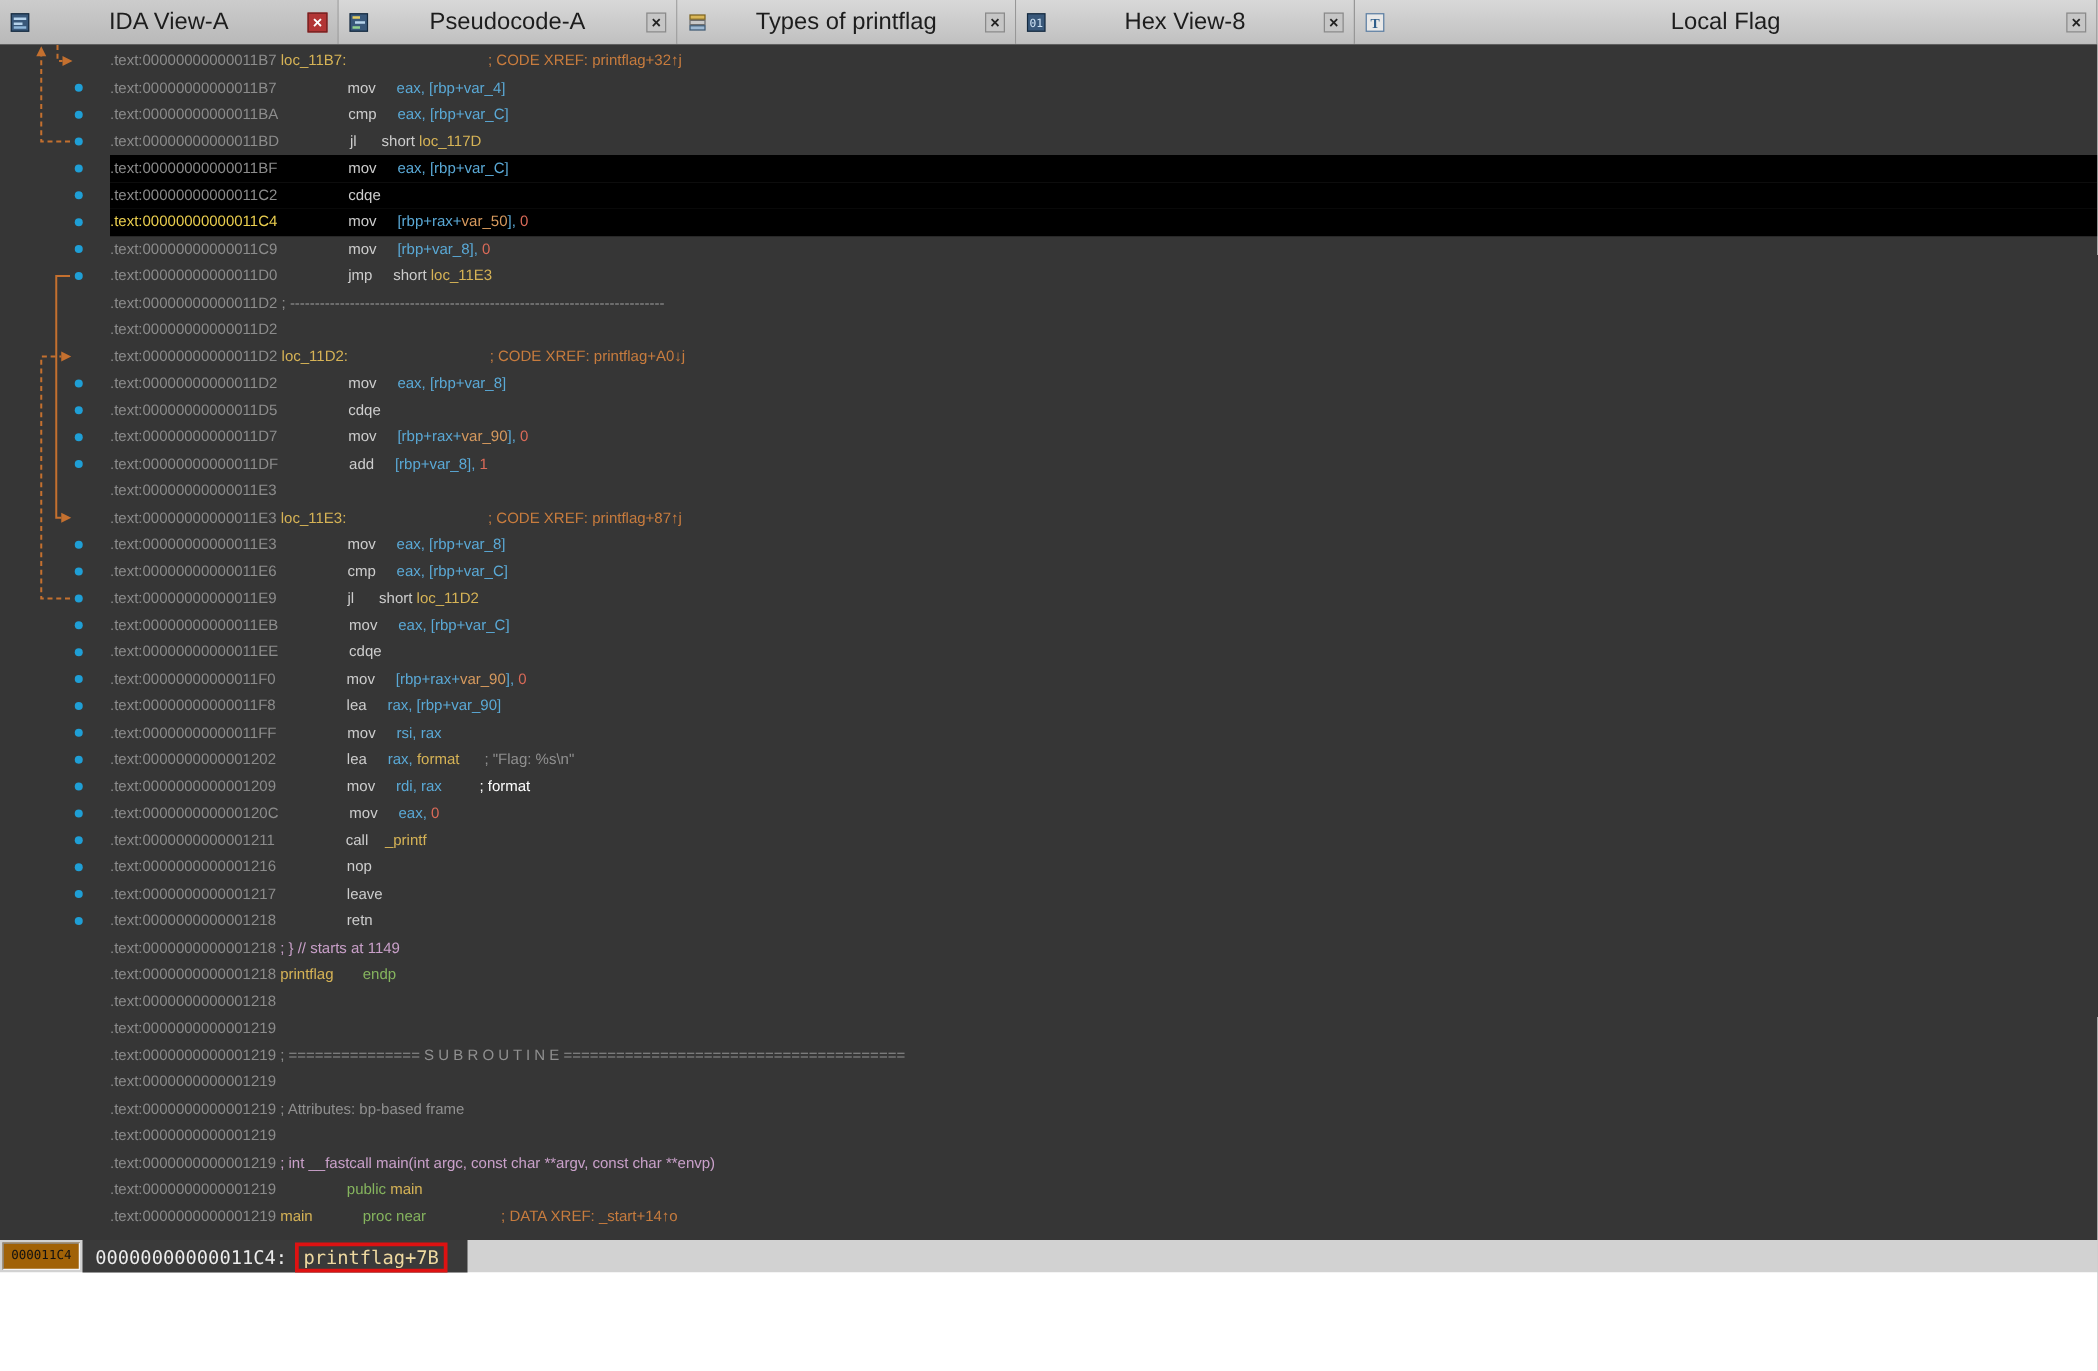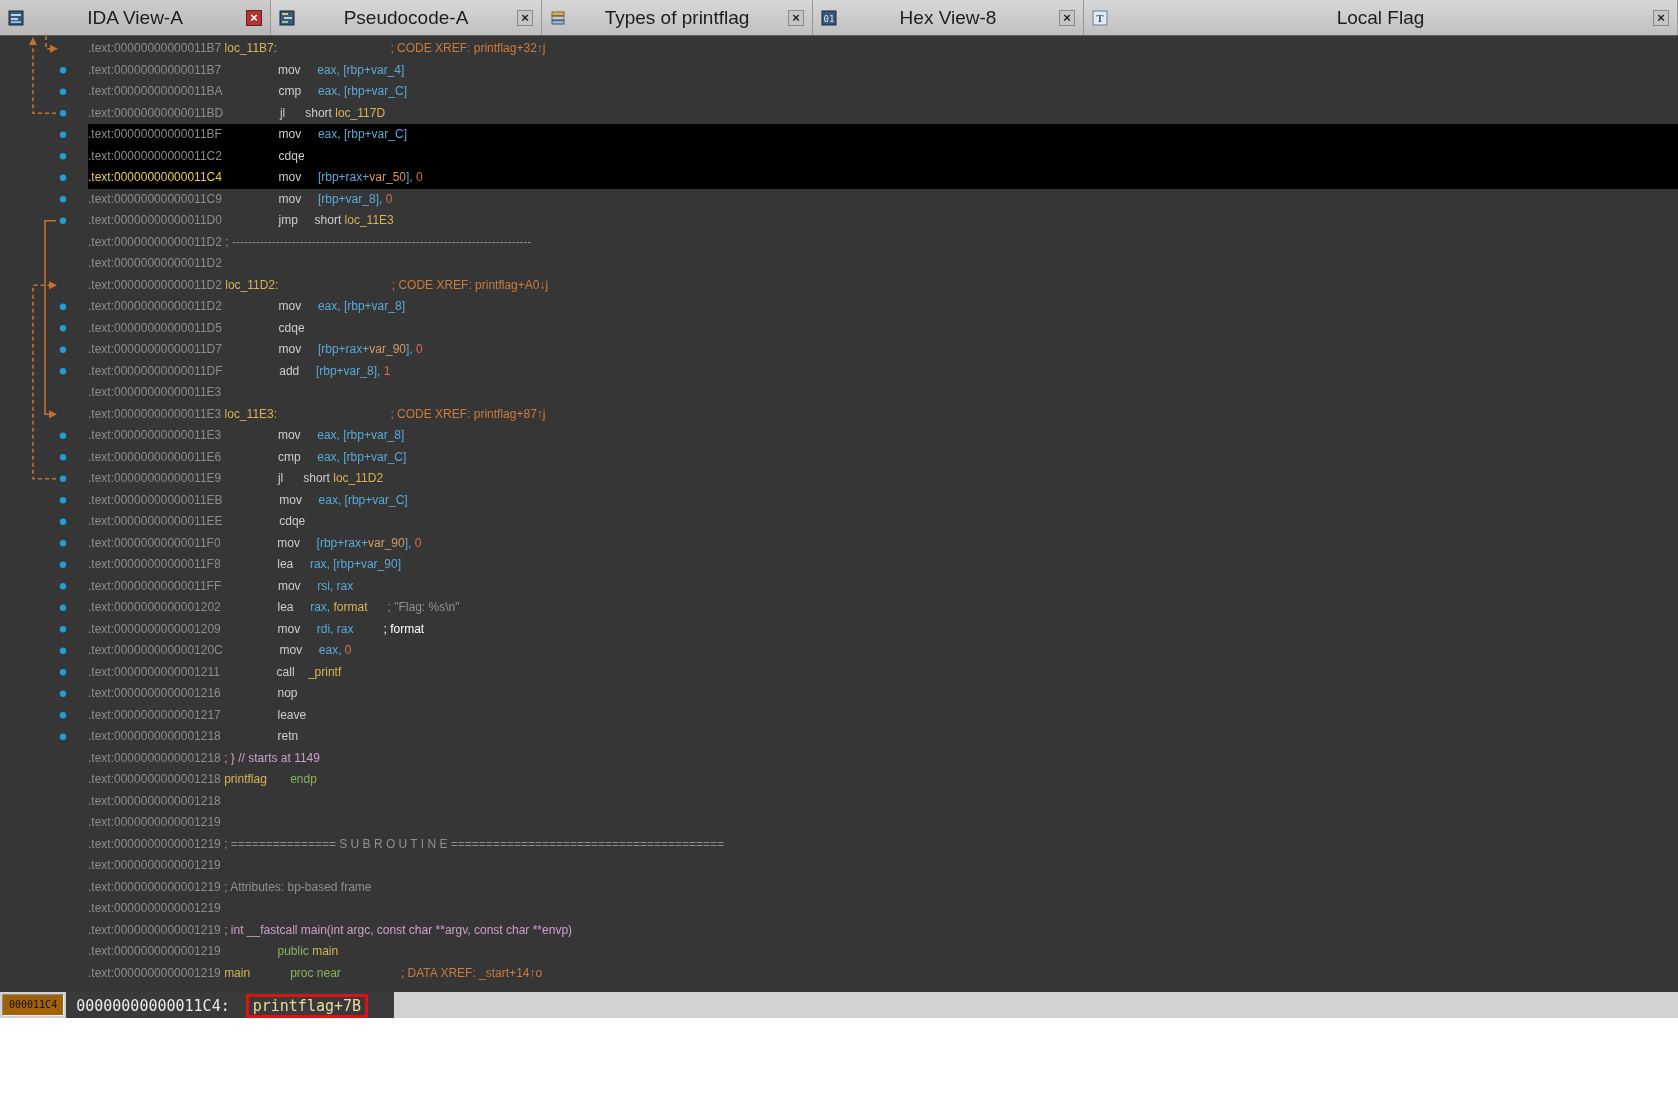--- a/index.html
+++ b/index.html
@@ -31,21 +31,21 @@
   .c-cmt,.c-str{color:#909090}
   .c-xref{color:#c87c3e}
   .c-acmt{color:#ffffff}
   .c-kw{color:#85b45e}
   .c-proto{color:#c9a0c9}
 
   
   .statusbar{height:26px;background:#d2d2d2;display:flex;align-items:center;font-family:"DejaVu Sans Mono",monospace}
   .sbox{height:22px;margin-left:2px;padding:0 6px;background:#a16207;border:1px solid;border-color:#8d8d8d #f4f4f4 #f4f4f4 #8d8d8d;color:#111;font-size:10px;line-height:20px}
   .smain{height:26px;margin-left:2px;background:#3a3a3a;color:#ececec;font-size:15px;line-height:24px;padding:0 10px;display:flex;align-items:flex-end;white-space:pre}
-  .redbox{display:inline-block;border:3px solid #de1212;padding:0 4px;margin:0 16px;line-height:18px;color:#eed9a0}
+  .redbox{display:inline-block;border:3px solid #de1212;padding:0 4px;margin:0 6px;line-height:18px;color:#eed9a0}
   .filler{height:79px;background:#ffffff}
 </style>
 </head>
 <body>
 
 <div class="tabbar" id="tabbar">
     <div class="tab active">
       <span class="ticon"><svg viewBox="0 0 16 16" width="16" height="16">
           <rect x="1" y="1" width="14" height="14" fill="#39587a" stroke="#14293f"></rect>
           <rect x="3" y="4" width="10" height="2" fill="#b6d3ec"></rect>

